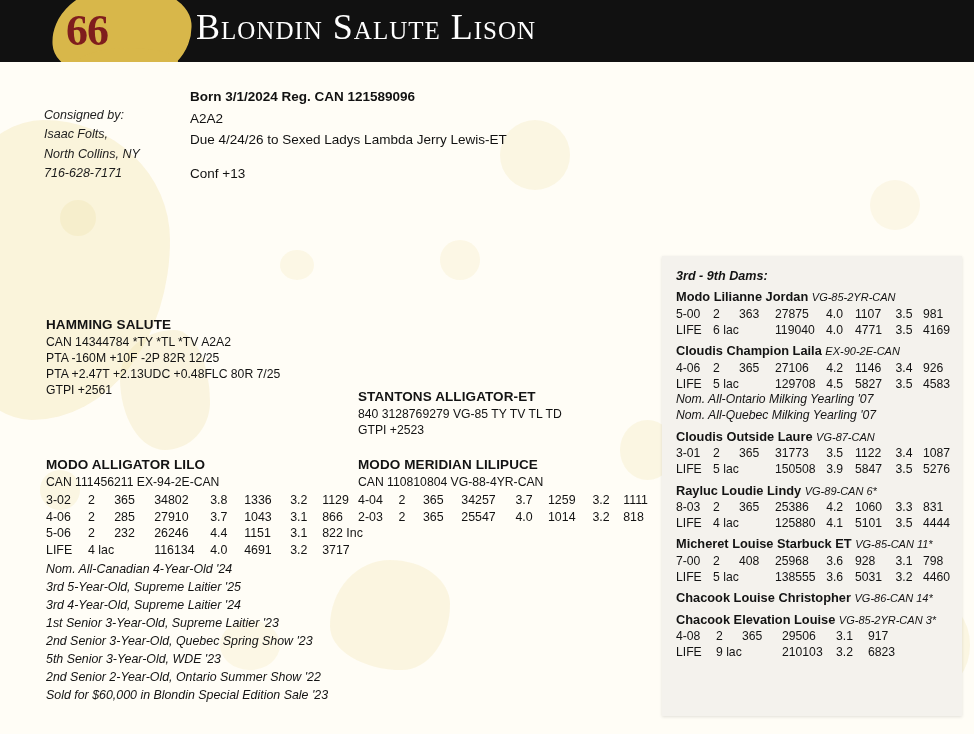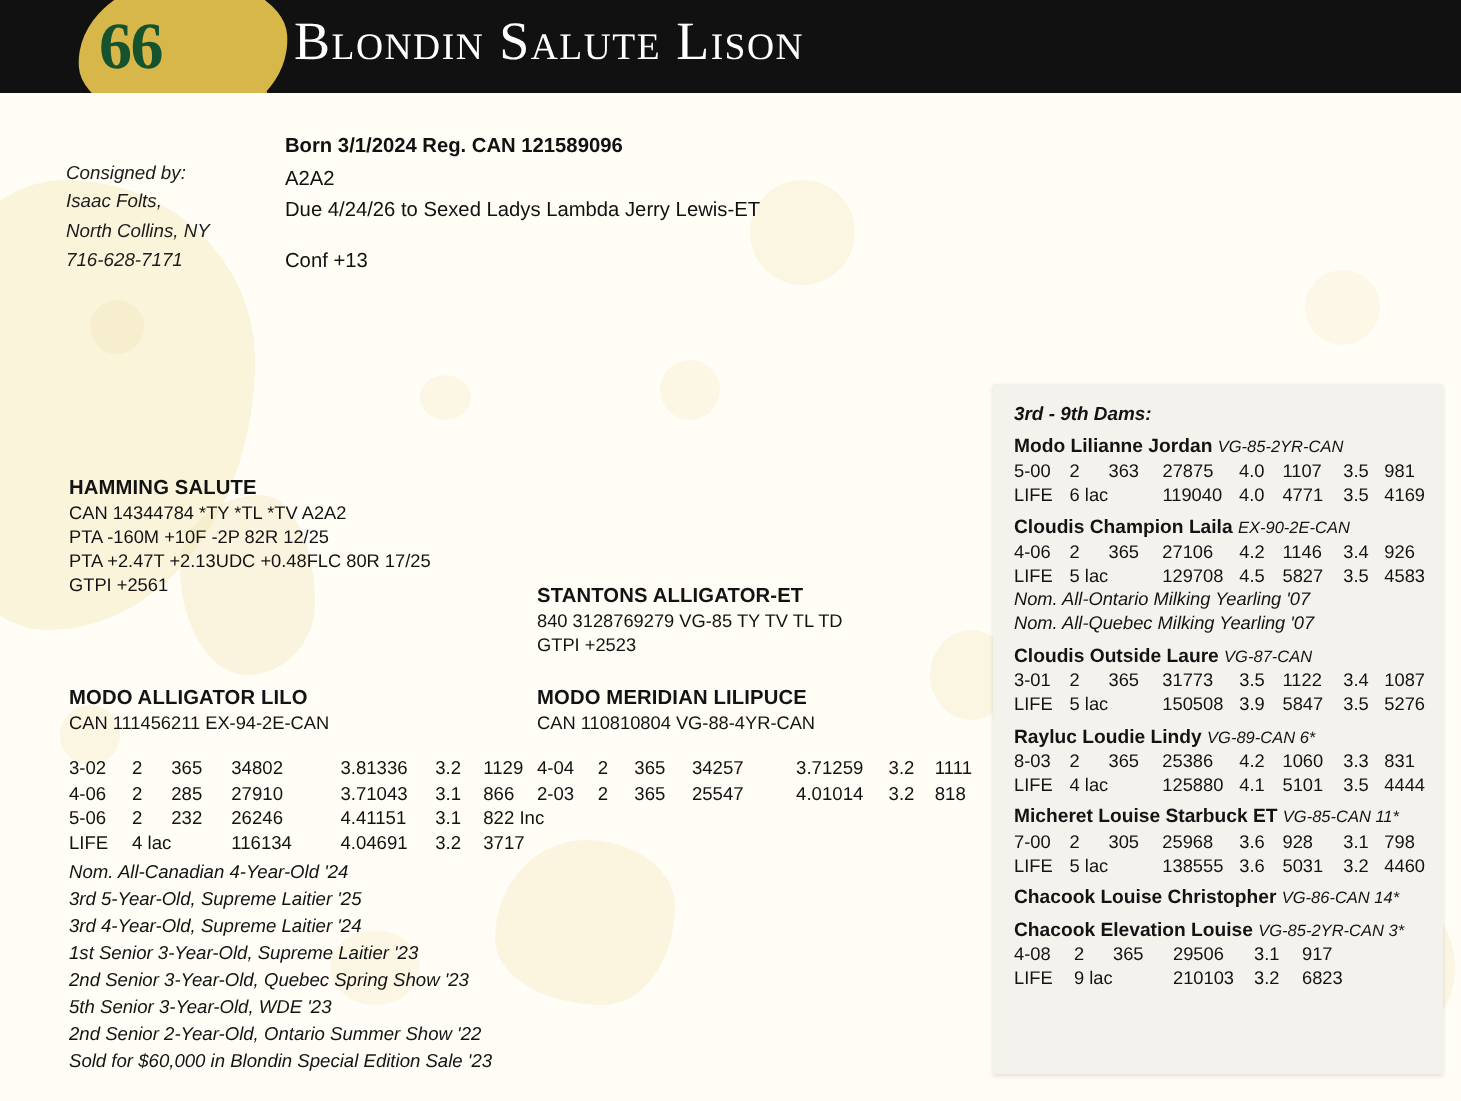--- a/index.html
+++ b/index.html
@@ -60,21 +60,21 @@
     background: #d8b74a;
     border-radius: 50% 50% 46% 54% / 60% 40% 60% 40%;
     opacity: .9;
   }
   .lot-number {
     position: absolute;
     left: 66px; top: 5px;
     font-family: "Liberation Serif", serif;
     font-weight: bold;
     font-size: 44px;
-    color: #14532d;
+    color: #7f1d1d;
     letter-spacing: -1px;
     z-index: 3;
   }
   .lot-title {
     position: absolute;
     left: 196px; top: 6px;
     font-family: "Liberation Serif", serif;
     font-size: 36px;
     color: #ffffff;
     letter-spacing: 1px;
@@ -120,33 +120,33 @@
 
   .blk-hamming { left: 46px; top: 316px; width: 300px; }
   .blk-stantons { left: 358px; top: 388px; width: 290px; }
   .blk-lilo     { left: 46px; top: 456px; width: 320px; }
   .blk-lilipuce { left: 358px; top: 456px; width: 290px; }
 
   
   table.prod {
     border-collapse: collapse;
     font-size: 12.4px;
-    margin-top: 14px;
+    margin-top: 2px;
   }
   table.prod td {
     padding: 0 0 0 0;
     white-space: nowrap;
     line-height: 1.34;
     color: #131313;
   }
   table.prod td.c0 { width: 42px; }
   table.prod td.c1 { width: 26px; text-align: left; }
   table.prod td.c2 { width: 40px; text-align: left; }
   table.prod td.c3 { width: 56px; text-align: left; }
-  table.prod td.c4 { width: 34px; text-align: right; }
+  table.prod td.c4 { width: 34px; text-align: left; }
   table.prod td.c5 { width: 46px; text-align: left; }
   table.prod td.c6 { width: 32px; text-align: left; }
   table.prod td.c7 { text-align: left; }
 
   .awards {
     margin-top: 3px;
     font-style: italic;
     font-size: 12.4px;
     line-height: 1.45;
     color: #131313;
@@ -233,21 +233,21 @@
   <div>A2A2</div>
   <div>Due 4/24/26 to Sexed Ladys Lambda Jerry Lewis-ET</div>
   <div class="spacer"></div>
   <div>Conf +13</div>
 </div>
 
 <div class="ped blk-hamming">
   <div class="name">HAMMING SALUTE</div>
   <div class="sub">CAN 14344784 *TY *TL *TV A2A2</div>
   <div class="sub">PTA -160M +10F -2P 82R 12/25</div>
-  <div class="sub">PTA +2.47T +2.13UDC +0.48FLC 80R 17/25</div>
+  <div class="sub">PTA +2.47T +2.13UDC +0.48FLC 80R 7/25</div>
   <div class="sub">GTPI +2561</div>
 </div>
 
 <div class="ped blk-stantons">
   <div class="name">STANTONS ALLIGATOR-ET</div>
   <div class="sub">840 3128769279 VG-85 TY TV TL TD</div>
   <div class="sub">GTPI +2523</div>
 </div>
 
 <div class="ped blk-lilo">
@@ -451,21 +451,21 @@
           </tbody>
         </table>
       </div>
       <div>
         <div class="dam-name">Micheret Louise Starbuck ET <span class="suffix">VG-85-CAN 11*</span></div>
         <table class="dprod">
           <tbody>
             <tr>
               <td class="d0">7-00</td>
               <td class="d1">2</td>
-              <td class="d2">305</td>
+              <td class="d2">408</td>
               <td class="d3">25968</td>
               <td class="d4">3.6</td>
               <td class="d5">928</td>
               <td class="d6">3.1</td>
               <td class="d7">798</td>
             </tr>
             <tr>
               <td class="d0">LIFE</td>
               <td class="d1">5 lac</td>
               <td class="d2"></td>

